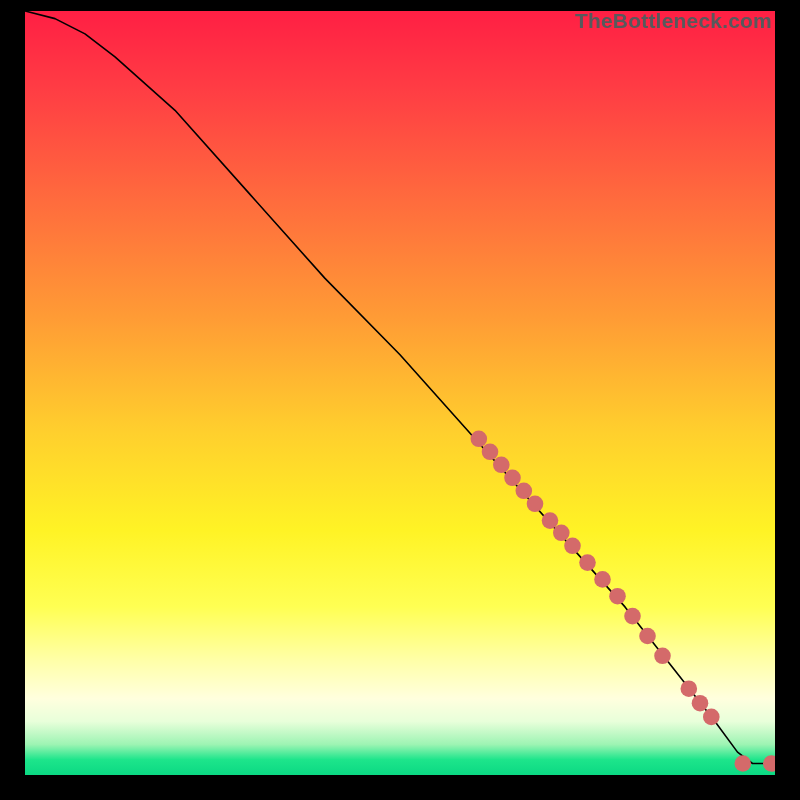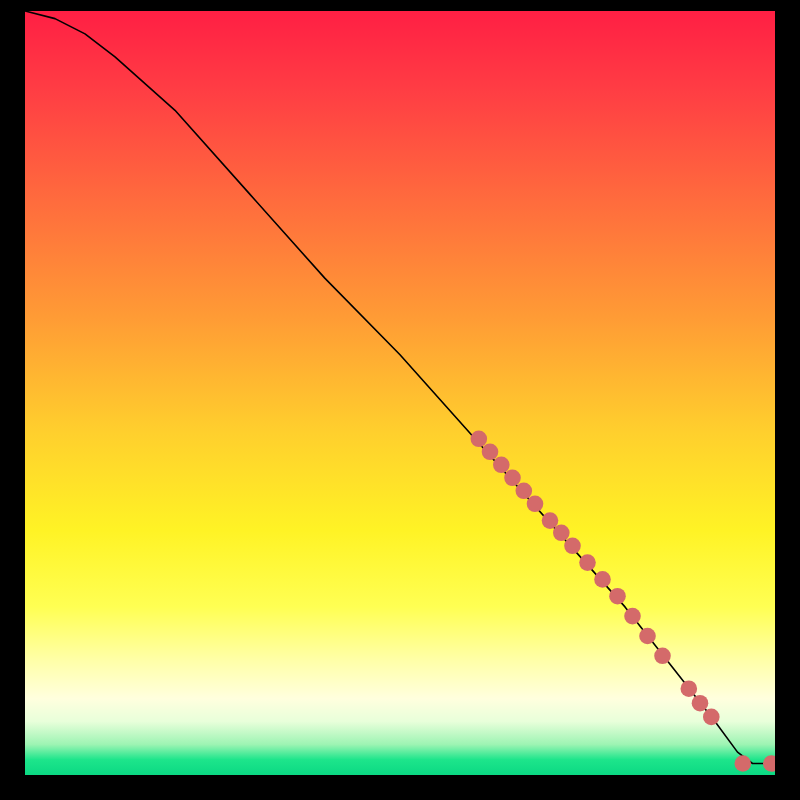--- a/index.html
+++ b/index.html
@@ -60,20 +60,21 @@
     z-index: 10;
   }
 </style>
 </head>
 <body>
 
 <div class="outer">
 
   <div class="gradient-box"></div>
 
+  <div class="watermark">TheBottleneck.com</div>
 
   <svg class="curve" viewBox="0 0 750 764" preserveAspectRatio="none">
     <path id="curve-path" fill="none" stroke="#000000" stroke-width="1.6" stroke-linecap="round" stroke-linejoin="round" d="M0.0 0.0 L30.0 7.6 L60.0 22.9 L90.0 45.8 L150.0 99.3 L225.0 183.4 L300.0 267.4 L375.0 343.8 L450.0 427.8 L525.0 511.9 L600.0 595.9 L660.0 672.3 L690.0 710.5 L712.5 741.1 L727.5 752.5 L750.0 752.5"></path>
     <g id="dots">
         <circle cx="453.8" cy="427.8" r="8.3" fill="#d46a6a"></circle>
         <circle cx="465.0" cy="440.8" r="8.3" fill="#d46a6a"></circle>
         <circle cx="476.3" cy="453.8" r="8.3" fill="#d46a6a"></circle>
         <circle cx="487.5" cy="466.8" r="8.3" fill="#d46a6a"></circle>
         <circle cx="498.8" cy="479.8" r="8.3" fill="#d46a6a"></circle>
         <circle cx="510.0" cy="492.8" r="8.3" fill="#d46a6a"></circle>

